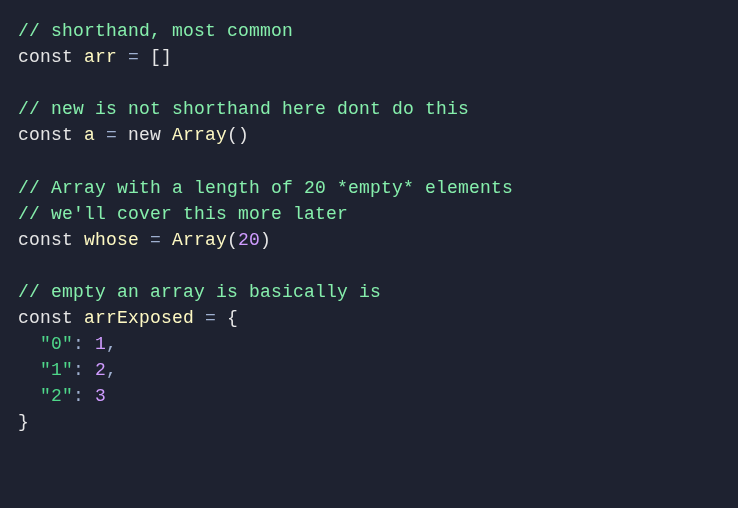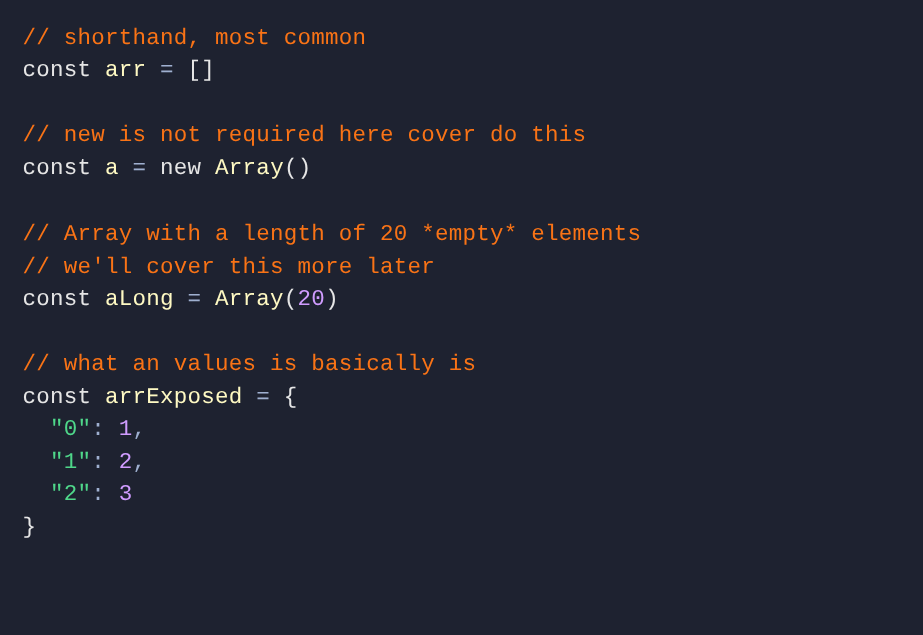--- a/index.html
+++ b/index.html
@@ -9,42 +9,42 @@
     font-size: 18px;
     line-height: 1.45;
     padding: 18px 18px;
     color: #e6e6e6;
     width: 738px;
     height: 508px;
     overflow: hidden;
     letter-spacing: 0.2px;
   }
   .line { white-space: pre; }
-  .comment { color: #f97316; }
+  .comment { color: #86efac; }
   .keyword { color: #e5e5e5; }     
   .ident   { color: #fef9c3; }     
   .op      { color: #9fb0d0; }     
   .punct   { color: #e6e6e6; }     
   .num     { color: #d09cff; }     
   .str     { color: #4fd78a; }     
   .blank   { height: 1.45em; }
 </style>
 </head>
 <body>
 
 <div id="code-block">
     <div class="line"><span class="comment">// shorthand, most common</span></div>
     <div class="line"><span class="keyword">const</span><span class="op"> </span><span class="ident">arr</span><span class="op"> = </span><span class="punct">[]</span></div>
     <div class="line blank">&nbsp;</div>
-    <div class="line"><span class="comment">// new is not required here cover do this</span></div>
+    <div class="line"><span class="comment">// new is not shorthand here dont do this</span></div>
     <div class="line"><span class="keyword">const</span><span class="op"> </span><span class="ident">a</span><span class="op"> = </span><span class="keyword">new</span><span class="op"> </span><span class="ident">Array</span><span class="punct">()</span></div>
     <div class="line blank">&nbsp;</div>
     <div class="line"><span class="comment">// Array with a length of 20 *empty* elements</span></div>
     <div class="line"><span class="comment">// we'll cover this more later</span></div>
-    <div class="line"><span class="keyword">const</span><span class="op"> </span><span class="ident">aLong</span><span class="op"> = </span><span class="ident">Array</span><span class="punct">(</span><span class="num">20</span><span class="punct">)</span></div>
+    <div class="line"><span class="keyword">const</span><span class="op"> </span><span class="ident">whose</span><span class="op"> = </span><span class="ident">Array</span><span class="punct">(</span><span class="num">20</span><span class="punct">)</span></div>
     <div class="line blank">&nbsp;</div>
-    <div class="line"><span class="comment">// what an values is basically is</span></div>
+    <div class="line"><span class="comment">// empty an array is basically is</span></div>
     <div class="line"><span class="keyword">const</span><span class="op"> </span><span class="ident">arrExposed</span><span class="op"> = </span><span class="punct">{</span></div>
     <div class="line"><span class="op">  </span><span class="str">"0"</span><span class="op">: </span><span class="num">1</span><span class="op">,</span></div>
     <div class="line"><span class="op">  </span><span class="str">"1"</span><span class="op">: </span><span class="num">2</span><span class="op">,</span></div>
     <div class="line"><span class="op">  </span><span class="str">"2"</span><span class="op">: </span><span class="num">3</span></div>
     <div class="line"><span class="punct">}</span></div>
   </div>
 
 </body></html>

